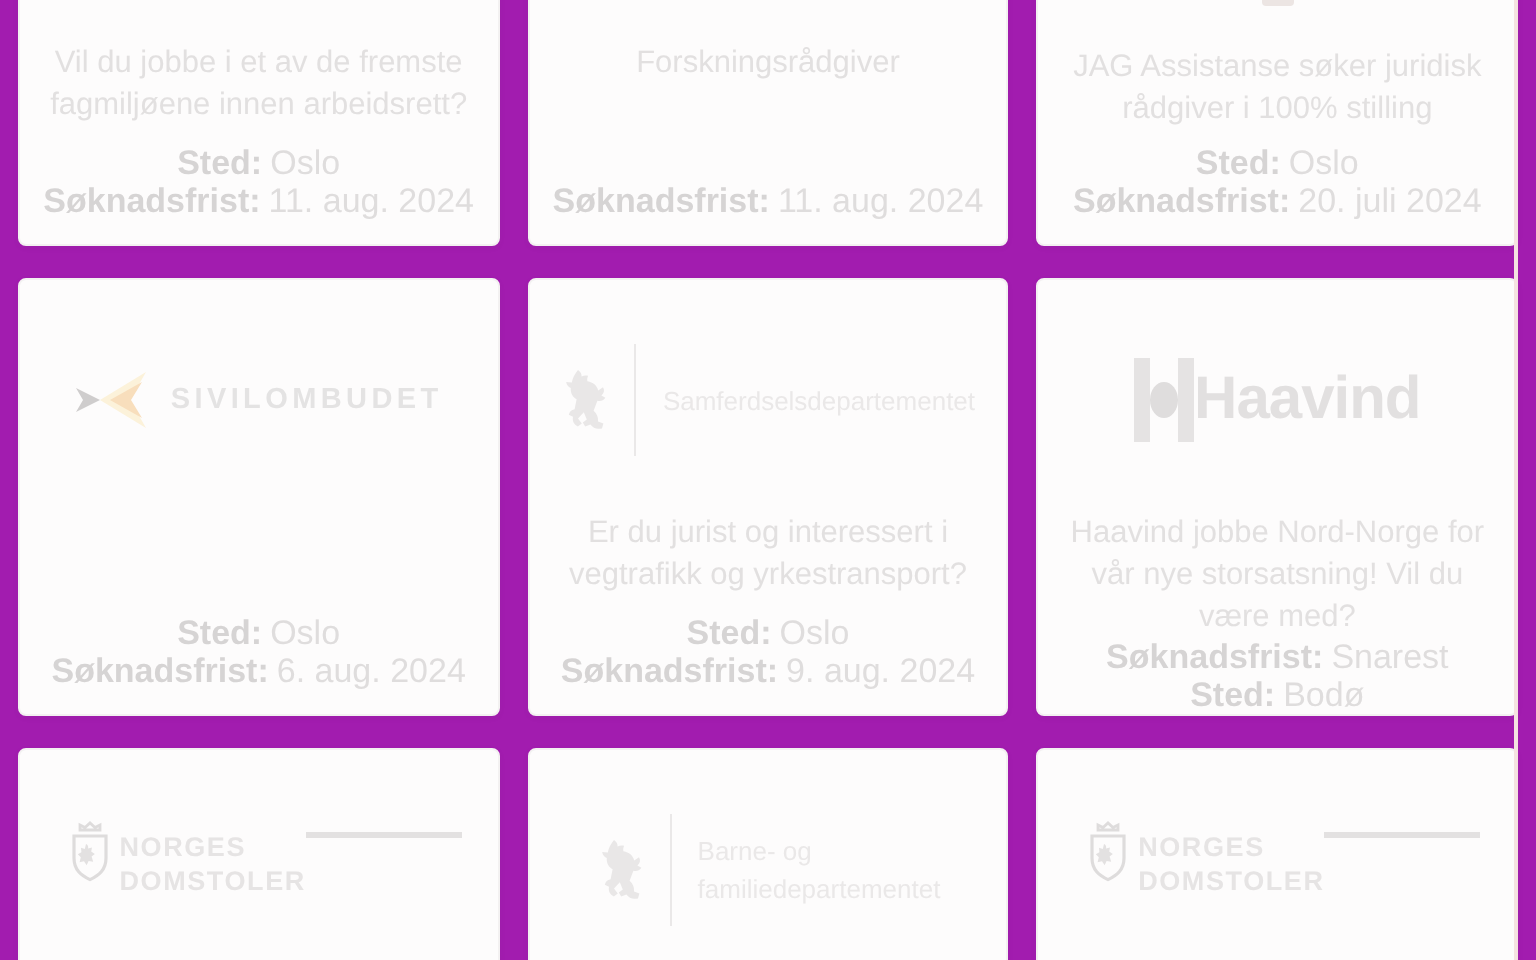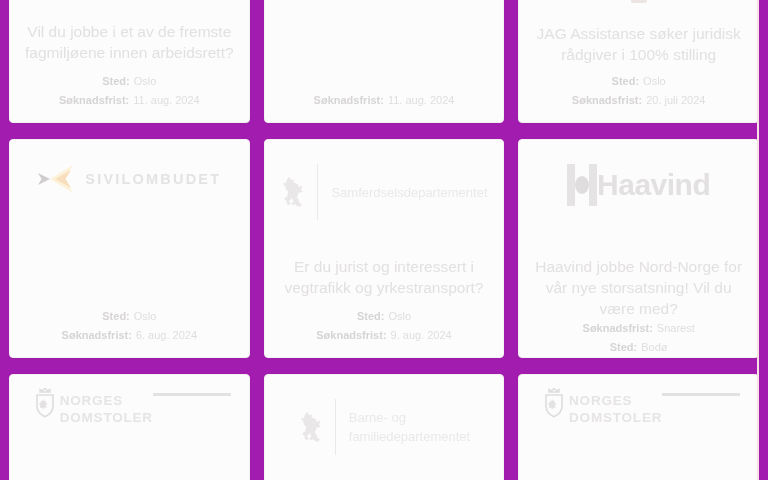--- a/index.html
+++ b/index.html
@@ -13,28 +13,28 @@
     display:grid;grid-template-columns:repeat(3,1fr);gap:16px 14px;
   }
   .card{
     height:219px;background:#fdfcfc;border:1px solid #f3f1f1;border-radius:4px;
     box-shadow:0 1px 3px rgba(70,70,70,0.05);
     display:flex;flex-direction:column;align-items:center;text-align:center;
     box-sizing:border-box;cursor:pointer;
   }
   .logo-zone{
     margin-top:24px;min-height:72px;width:100%;
-    display:flex;align-items:flex-start;justify-content:center;flex:none;
+    display:flex;align-items:center;justify-content:center;flex:none;
   }
   .logo-zone.ph-zone{align-items:flex-start;}
   .title{
     margin:20px 0 0 0;padding:0 10px;flex:none;
     font-size:15.5px;line-height:21px;font-weight:400;color:#e2e0e0;
   }
-  .meta{margin-top:auto;margin-bottom:12px;flex:none;font-size:11px;line-height:19px;color:#dfdddd;}
+  .meta{margin-top:auto;margin-bottom:12px;flex:none;font-size:17px;line-height:19px;color:#dfdddd;}
   .meta .lbl{font-weight:700;color:#d6d4d4;margin-right:4px;}
   
   .logo-sivil{display:flex;align-items:center;gap:12px;}
   .logo-sivil .word{font-size:14.5px;font-weight:700;letter-spacing:2.2px;color:#e4e3e3;}
   
   .logo-ministry{display:flex;align-items:center;text-align:left;}
   .logo-ministry .divider{width:1px;height:56px;background:#eae8e8;margin:0 13px;}
   .logo-ministry .name{font-size:13px;line-height:19px;color:#eae8e8;}
   
   .logo-haavind{display:flex;align-items:center;}
@@ -66,20 +66,21 @@
       <div>
         <span class="lbl">Sted:</span><span class="val">Oslo</span>
       </div>
       <div>
         <span class="lbl">Søknadsfrist:</span><span class="val">11. aug. 2024</span>
       </div>
     </div>
   </article>
       <article class="card">
     <div class="logo-zone"></div>
+    <h3 class="title">Forskningsrådgiver</h3>
     <div class="meta">
       <div>
         <span class="lbl">Søknadsfrist:</span><span class="val">11. aug. 2024</span>
       </div>
     </div>
   </article>
       <article class="card">
     <div class="logo-zone ph-zone">
           <div class="logo-placeholder"></div>
         </div>

